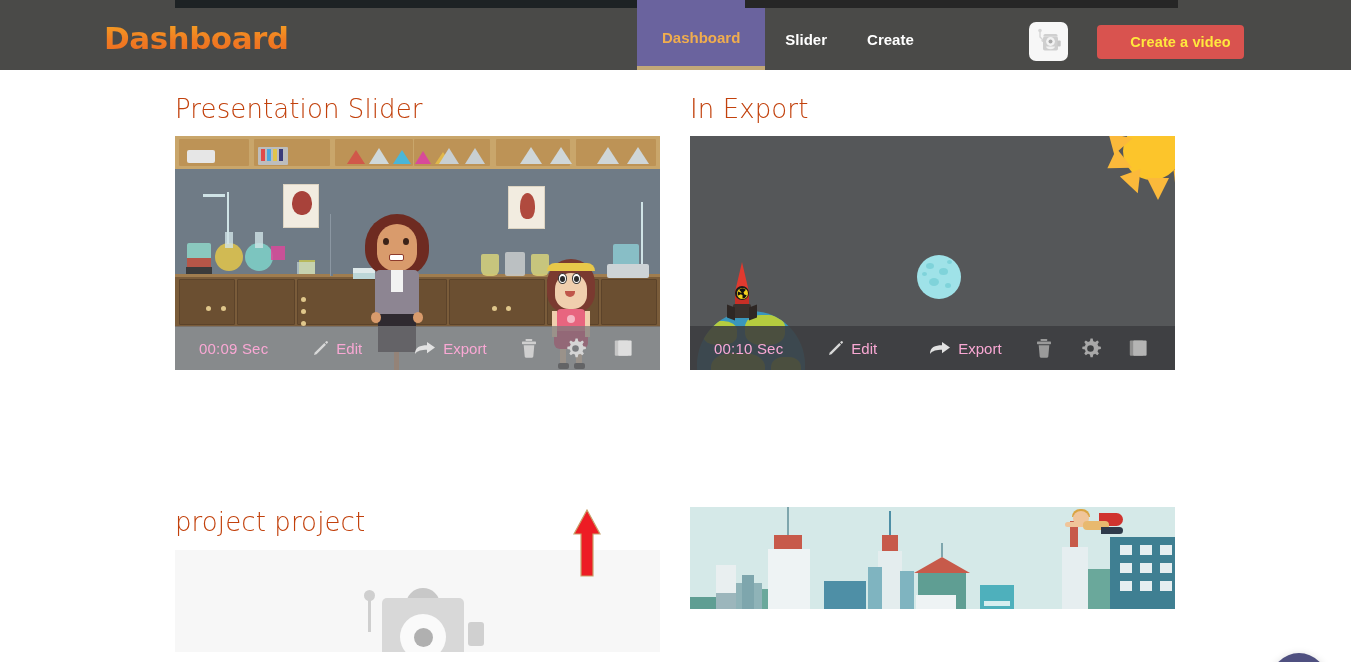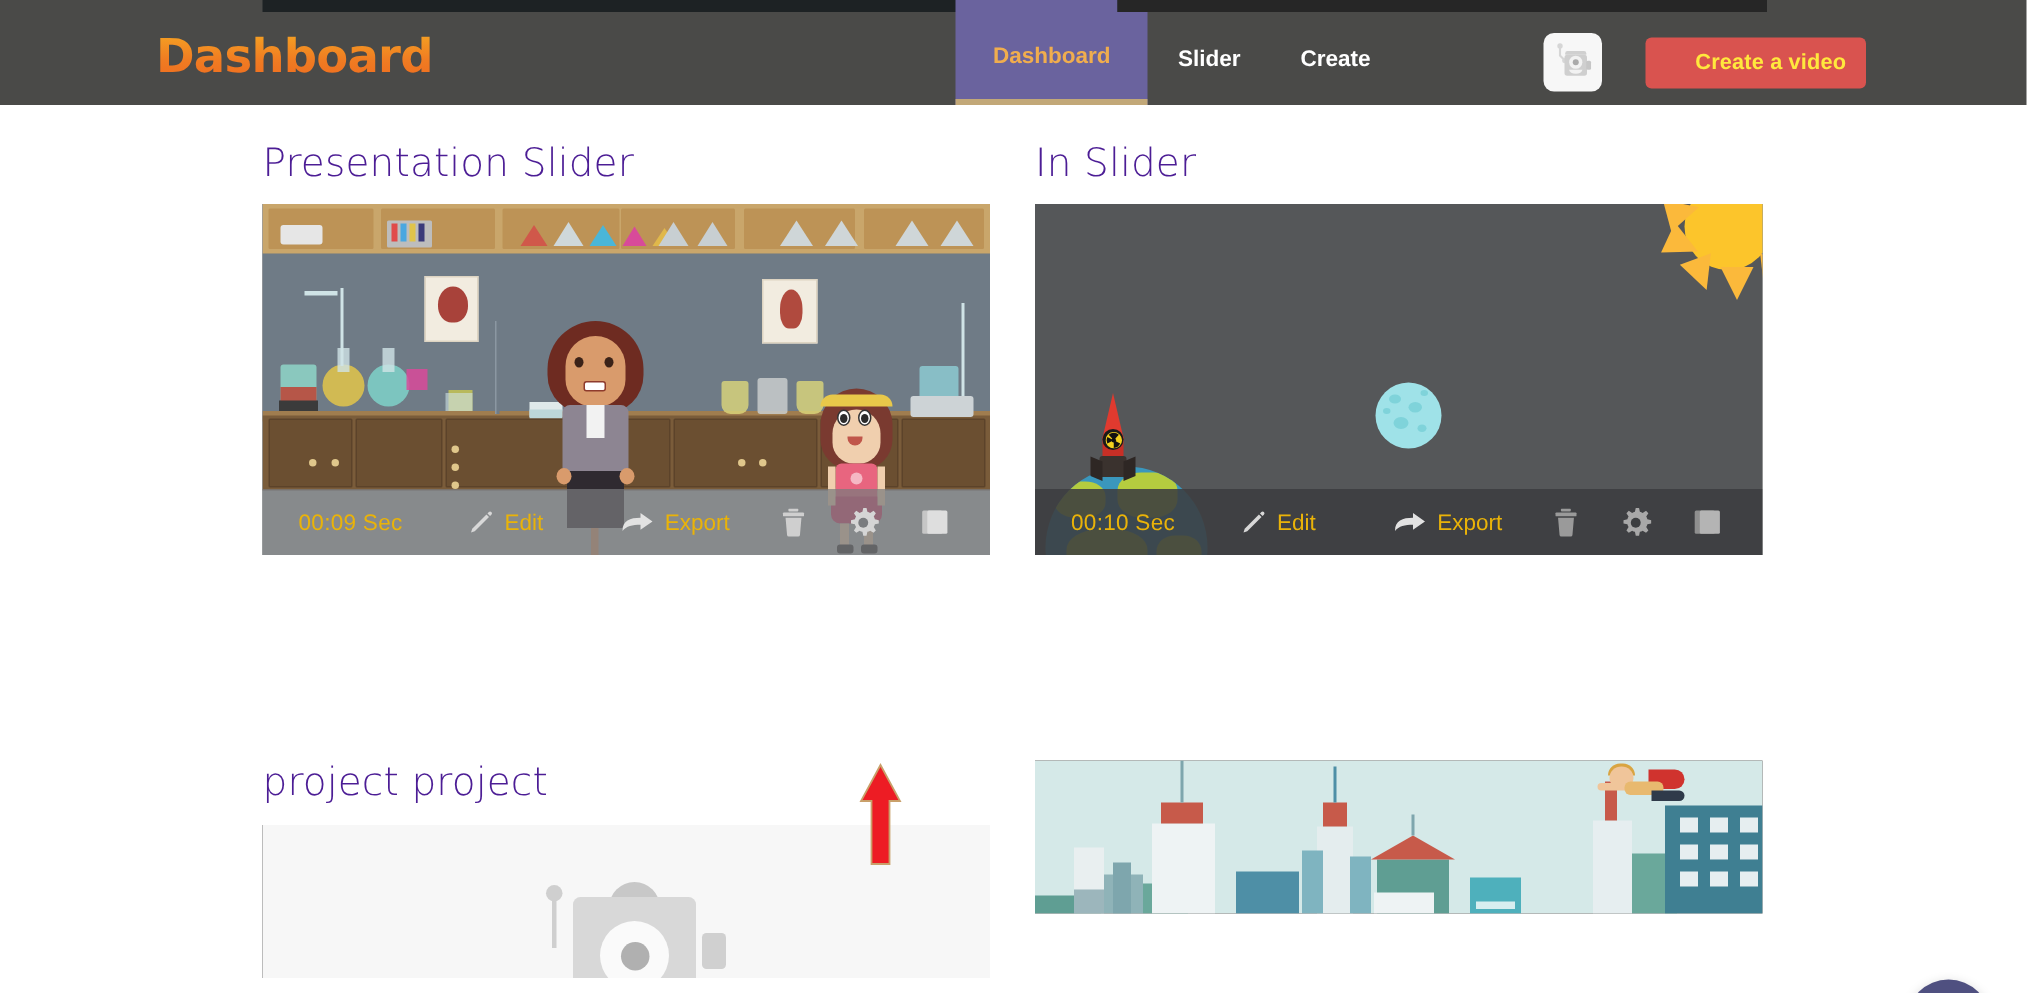--- a/index.html
+++ b/index.html
@@ -129,21 +129,21 @@
     position: absolute;
     width: 485px;
   }
   .card.c0 { left: 175px; top: 24px; }
   .card.c1 { left: 690px; top: 24px; }
   .card.c2 { left: 175px; top: 437px; }
   .card.c3 { left: 690px; top: 437px; }
 
   .card-title {
     font-size: 26px;
-    color: #4c1d95;
+    color: #c2410c;
     font-weight: 300;
     font-family: "DejaVu Sans", sans-serif;
     letter-spacing: 0.1px;
     margin-bottom: 12px;
     cursor: pointer;
   }
   .card.c2 .card-title, .card.c3 .card-title { margin-bottom: 13px; }
 
   .thumb {
     position: relative;
@@ -154,21 +154,21 @@
   }
   .thumb.short { height: 102px; }
 
   
   .toolbar {
     position: absolute;
     left: 0; bottom: 0;
     width: 485px; height: 44px;
     display: flex;
     align-items: center;
-    color: #eab308;
+    color: #f9a8d4;
     font-size: 15px;
   }
   .toolbar.dark  { background: rgba(60,62,64,0.88); }
   .toolbar.light { background: rgba(120,122,125,0.72); }
 
   .tb-duration { margin-left: 24px; letter-spacing: 0.2px; white-space: nowrap; }
   .tb-action {
     display: flex; align-items: flex-end; gap: 7px;
     cursor: pointer; white-space: nowrap;
   }
@@ -493,21 +493,21 @@
               <rect x="0.8" y="1.4" width="13.4" height="15.4" rx="1" fill="#c6c6c6"></rect>
               <rect x="4.2" y="1.4" width="13.4" height="15.4" rx="1" fill="#dedede"></rect>
             </svg>
           </span>
         </span>
       </div>
     </div>
   </div>
 
   <div class="card c1">
-    <div class="card-title">In Slider</div>
+    <div class="card-title">In Export</div>
     <div class="thumb">
 
       <div class="space">
         <div class="sun"></div>
         <div class="sun-ray" style="right:-22px;top:18px;transform:rotate(-110deg);"></div>
         <div class="sun-ray" style="right:-16px;top:36px;transform:rotate(-160deg);"></div>
         <div class="sun-ray" style="right:6px;top:42px;transform:rotate(180deg);"></div>
         <div class="sun-ray" style="right:30px;top:36px;transform:rotate(160deg);"></div>
         <div class="sun-ray" style="right:42px;top:16px;transform:rotate(115deg);"></div>
         <div class="sun-ray" style="right:42px;top:-6px;transform:rotate(75deg);"></div>

